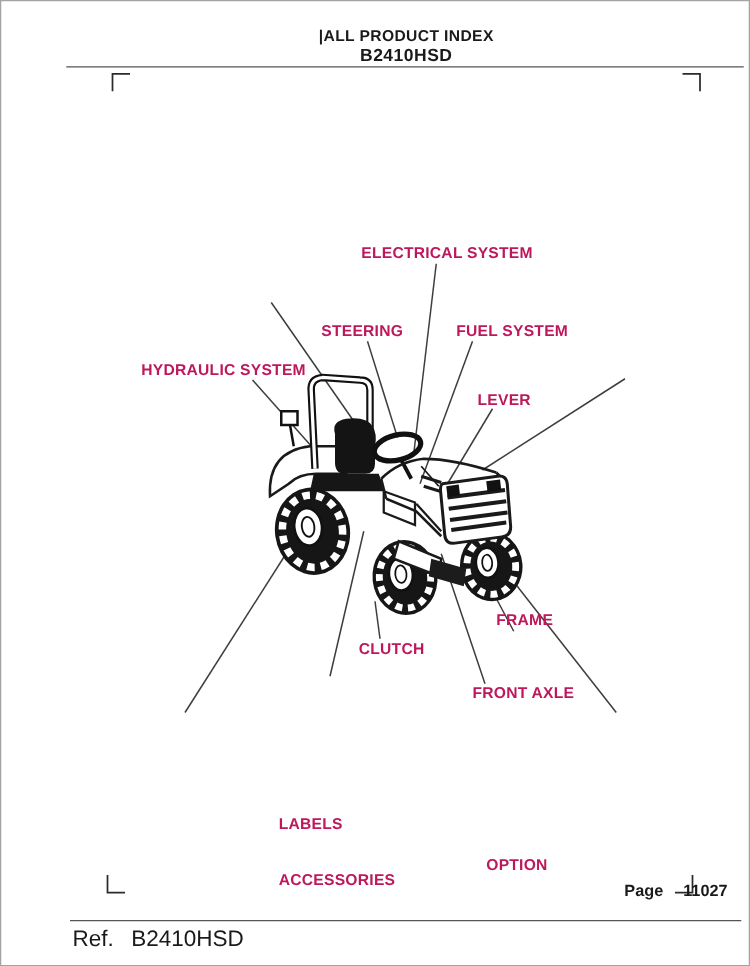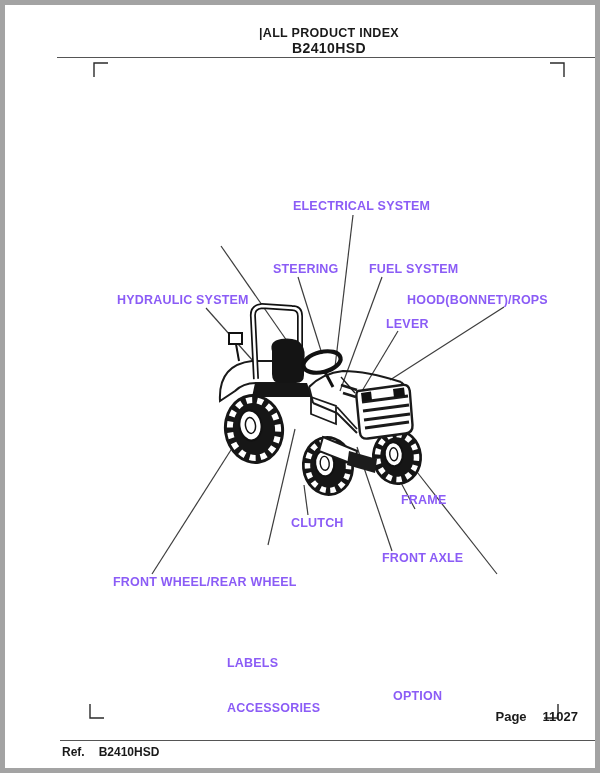--- a/index.html
+++ b/index.html
@@ -1,20 +1,20 @@
 <!DOCTYPE html>
 <html><head>
 <meta charset="utf-8">
 <style>
   html,body{margin:0;padding:0;background:#fff;}
   .page{
     position:relative;
     width:600px;height:773px;
     background:#ffffff;
-    border:5px solid #a3a3a3;
+    border:1px solid #a3a3a3;
     box-sizing:border-box;
     overflow:hidden;
     font-family:"Liberation Sans", sans-serif;
     color:#1a1a1a;
   }
   .hdr-title{
     position:absolute;left:324px;top:21px;transform:translateX(-50%);
     font-size:12.5px;font-weight:700;letter-spacing:.3px;white-space:nowrap;
   }
   .hdr-model{
@@ -24,32 +24,32 @@
   .hdr-rule{
     position:absolute;left:52px;top:52px;width:542px;height:0;
     border-top:1.2px solid #555;
   }
   .ftr-rule{
     position:absolute;left:55px;top:735px;width:537px;height:0;
     border-top:1.2px solid #555;
   }
   .ftr-left{
     position:absolute;left:57px;top:740px;
-    font-size:12px;font-weight:700;white-space:nowrap;
+    font-size:18px;font-weight:400;white-space:nowrap;
   }
   .ftr-left .val{margin-left:14px;}
   .ftr-right{
     position:absolute;right:17px;top:704px;
     font-size:13px;font-weight:700;white-space:nowrap;
   }
   .ftr-right .val{margin-left:16px;}
   .co{
     position:absolute;
     font-size:12.5px;font-weight:700;letter-spacing:.2px;
-    white-space:nowrap;color:#8b5cf6;
+    white-space:nowrap;color:#be185d;
   }
   .diagram-svg{position:absolute;left:0;top:0;width:600px;height:773px;}
 </style>
 </head>
 <body>
 
 <div class="page">
 
   <div class="hdr-title">|ALL PRODUCT INDEX</div>
   <div class="hdr-model">B2410HSD</div>
@@ -137,29 +137,27 @@
         <line x1="359" y1="415" x2="405" y2="409"></line>
         <line x1="360" y1="423" x2="404" y2="417"></line>
       </g>
       <polygon points="356,388 366,386.5 367,395 357,396.5" fill="#111"></polygon>
       <polygon points="388,384 399,382.5 400,391 389,392.5" fill="#111"></polygon>
       <line x1="332" y1="402" x2="352" y2="424" stroke="#1a1a1a" stroke-width="1.8"></line>
     </g>
   </svg>
 
   <div class="co" style="left:288px;top:194px">ELECTRICAL SYSTEM</div>
-  <div class="co" style="left:268px;top:257px">STEERING</div>
+  <div class="co" style="left:256px;top:257px">STEERING</div>
   <div class="co" style="left:364px;top:257px">FUEL SYSTEM</div>
   <div class="co" style="left:112px;top:288px">HYDRAULIC SYSTEM</div>
-  <div class="co" style="left:402px;top:288px">HOOD(BONNET)/ROPS</div>
   <div class="co" style="left:381px;top:312px">LEVER</div>
   <div class="co" style="left:286px;top:511px">CLUTCH</div>
   <div class="co" style="left:396px;top:488px">FRAME</div>
   <div class="co" style="left:377px;top:546px">FRONT AXLE</div>
-  <div class="co" style="left:108px;top:570px">FRONT WHEEL/REAR WHEEL</div>
 
   <div class="co" style="left:222px;top:651px">LABELS</div>
   <div class="co" style="left:388px;top:684px">OPTION</div>
   <div class="co" style="left:222px;top:696px">ACCESSORIES</div>
 
   <div class="ftr-rule"></div>
   <div class="ftr-left">
     <span>Ref.</span><span class="val">B2410HSD</span>
   </div>
   <div class="ftr-right">

